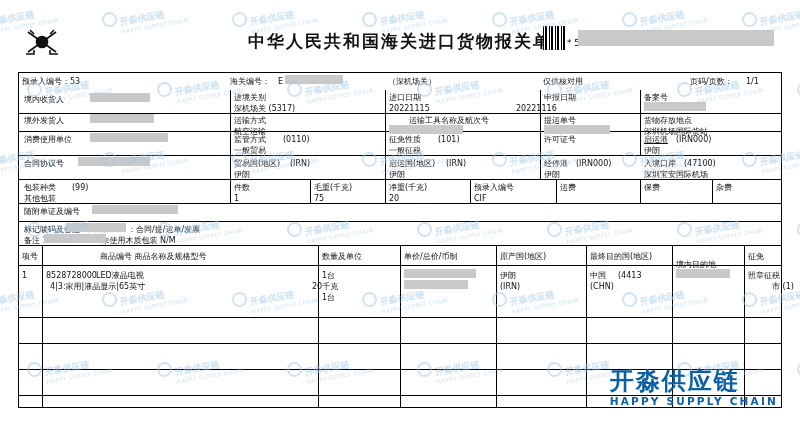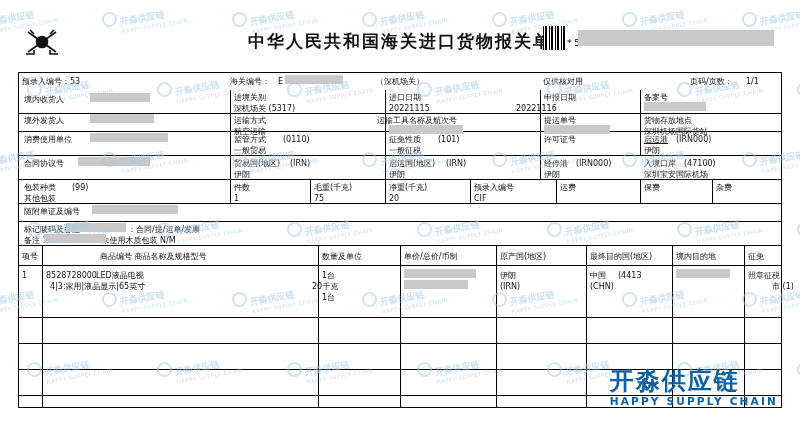--- a/index.html
+++ b/index.html
@@ -282,21 +282,21 @@
   <div class="doc-title">中华人民共和国海关进口货物报关单</div>
   <div class="barcode"></div>
   <div class="barcode-text">* 5</div>
   <div class="hdr-redact"></div>
 
   <div class="cell" style="left:22px; top:76px;">预录入编号：</div>
   <div class="cell" style="left:70px; top:76px;">53</div>
   <div class="cell" style="left:230px; top:76px;">海关编号：</div>
   <div class="cell" style="left:278px; top:76px;">E</div>
   <div class="bar" style="left:285px; top:75px; width:58px; height:9px;"></div>
-  <div class="cell" style="left:376px; top:76px;font-family:Liberation Mono, monospace;">（深机场关）</div>
+  <div class="cell" style="left:388px; top:76px;font-family:Liberation Mono, monospace;">（深机场关）</div>
   <div class="cell" style="left:543px; top:76px;">仅供核对用</div>
   <div class="cell" style="left:690px; top:76px;">页码/页数：</div>
   <div class="cell" style="left:746px; top:76px;">1/1</div>
 
   <div class="frame"></div>
 
   <div class="hline" style="left:18px; top:113px; width:764px;"></div>
   <div class="hline" style="left:18px; top:131px; width:764px;"></div>
   <div class="hline" style="left:18px; top:155px; width:764px;"></div>
   <div class="hline" style="left:18px; top:179px; width:764px;"></div>
@@ -342,21 +342,21 @@
   <div class="cell" style="left:389px; top:103px;">20221115</div>
   <div class="cell" style="left:544px; top:92px;">申报日期</div>
   <div class="cell" style="left:516px; top:103px;">20221116</div>
   <div class="cell" style="left:644px; top:92px;">备案号</div>
   <div class="bar" style="left:644px; top:102px; width:62px; height:9px;"></div>
 
   <div class="cell" style="left:24px; top:115px;">境外发货人</div>
   <div class="bar" style="left:90px; top:114px; width:64px; height:9px;"></div>
   <div class="cell" style="left:234px; top:115px;">运输方式</div>
   <div class="cell" style="left:234px; top:126px;">航空运输</div>
-  <div class="cell" style="left:377px; top:115px;text-align:right;">运输工具名称及航次号</div>
+  <div class="cell" style="left:409px; top:115px;text-align:right;">运输工具名称及航次号</div>
   <div class="bar" style="left:389px; top:125px; width:74px; height:9px;"></div>
   <div class="cell" style="left:544px; top:115px;">提运单号</div>
   <div class="bar" style="left:544px; top:125px; width:66px; height:9px;"></div>
   <div class="cell" style="left:644px; top:115px;">货物存放地点</div>
   <div class="cell" style="left:644px; top:126px;">深圳机场国际货站</div>
 
   <div class="cell" style="left:24px; top:134px;">消费使用单位</div>
   <div class="bar" style="left:90px; top:133px; width:78px; height:9px;"></div>
   <div class="cell" style="left:234px; top:134px;">监管方式</div>
   <div class="cell" style="left:283px; top:134px;">(0110)</div>
@@ -407,21 +407,21 @@
   <div class="cell" style="left:128px; top:224px;">：合同/提/运单/发票</div>
   <div class="cell" style="left:24px; top:235px;">备注 1234567890：未使用木质包装 N/M</div>
   <div class="bar" style="left:44px; top:234px; width:62px; height:9px;"></div>
 
   <div class="cell" style="left:22px; top:251px;">项号</div>
   <div class="cell" style="left:100px; top:251px;">商品编号    商品名称及规格型号</div>
   <div class="cell" style="left:322px; top:251px;">数量及单位</div>
   <div class="cell" style="left:404px; top:251px;">单价/总价/币制</div>
   <div class="cell" style="left:500px; top:251px;">原产国(地区)</div>
   <div class="cell" style="left:590px; top:251px;">最终目的国(地区)</div>
-  <div class="cell" style="left:676px; top:251px;">境内目的地</div>
+  <div class="cell" style="left:676px; top:259px;">境内目的地</div>
   <div class="cell" style="left:748px; top:251px;">征免</div>
 
   <div class="cell" style="left:22px; top:270px;">1</div>
   <div class="cell" style="left:46px; top:270px;">8528728000</div>
   <div class="cell" style="left:96px; top:270px;">LED液晶电视</div>
   <div class="cell" style="left:50px; top:281px;">4|3:家用|液晶显示|65英寸</div>
   <div class="cell" style="left:322px; top:270px;">1台</div>
   <div class="cell" style="left:312px; top:281px;text-align:center;">20千克</div>
   <div class="cell" style="left:322px; top:292px;">1台</div>
   <div class="bar" style="left:404px; top:269px; width:72px; height:9px;"></div>

